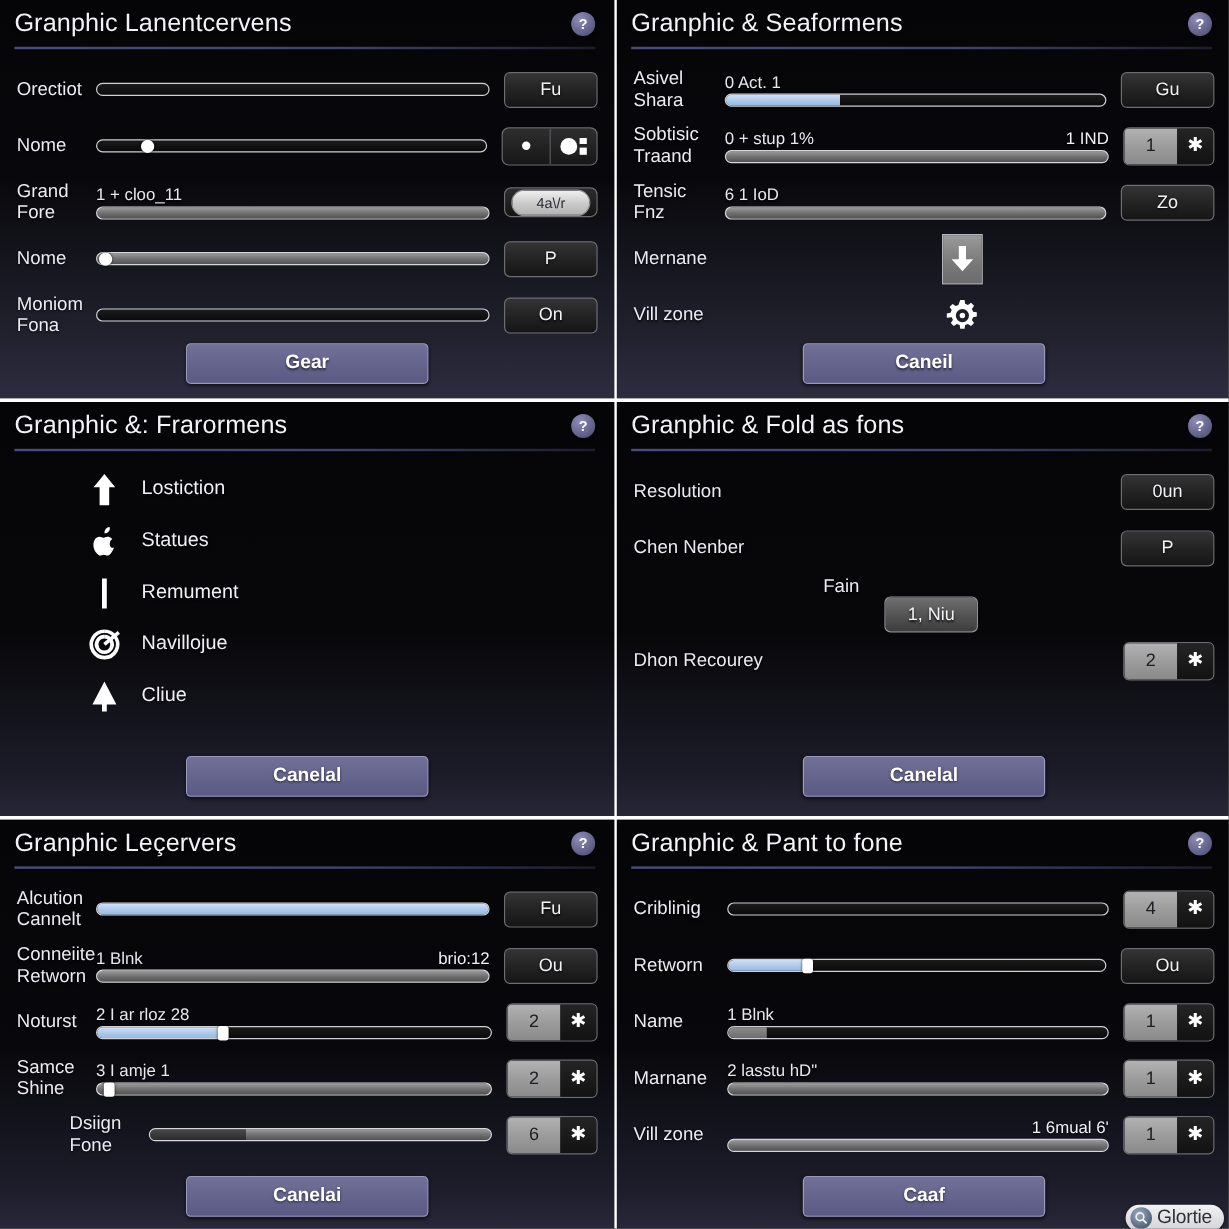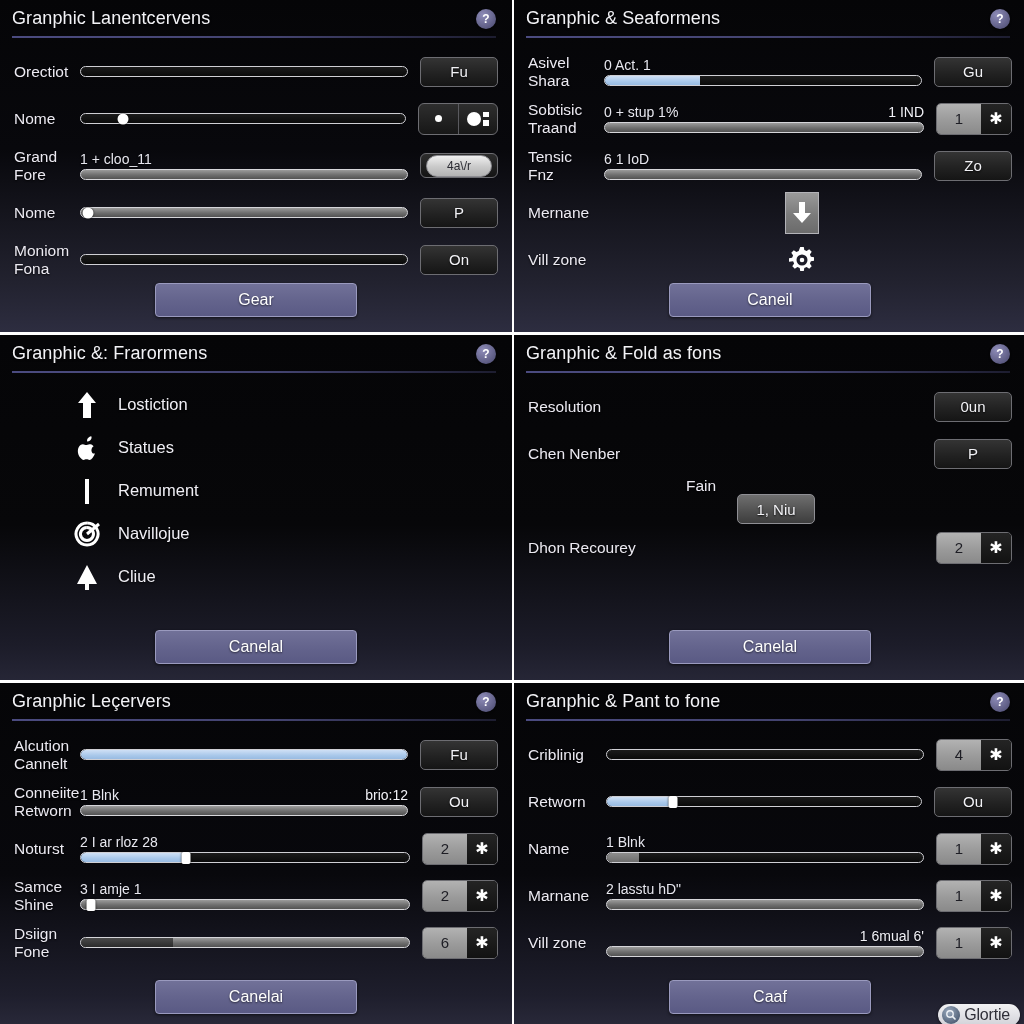--- a/index.html
+++ b/index.html
@@ -38,21 +38,21 @@
   .titlebar {
     position: relative;
     padding: 8px 16px 0 12px;
     flex: 0 0 auto;
   }
   .title-row {
     display: flex; align-items: center; justify-content: space-between;
   }
   .title-text {
     color: #f3f3f7;
-    font-size: 18px;
+    font-size: 21px;
     letter-spacing: .1px;
     white-space: nowrap;
     text-shadow: 0 1px 2px rgba(0,0,0,.8);
   }
   .help-badge {
     width: 20px; height: 20px; border-radius: 50%;
     background: radial-gradient(circle at 35% 30%, #8e8cb8, #59587f 75%, #3f3f5e);
     color: #ffffff;
     font-size: 12px; font-weight: bold;
     display: flex; align-items: center; justify-content: center;
@@ -264,20 +264,21 @@
   .primary-btn {
     width: 200px; height: 32px;
     background: linear-gradient(to bottom,#717198,#63638c 55%,#5a5a84);
     border: 1px solid #9a9abe;
     border-radius: 4px;
     color: #ffffff;
     font-size: 16px;
     display: flex; align-items: center; justify-content: center;
     box-shadow: 0 1px 3px rgba(0,0,0,.6);
     text-shadow: 0 1px 2px rgba(0,0,0,.6);
+    font-weight: bold;
   }
 
   
   .watermark {
     position: absolute;
     right: 6px; bottom: 4px;
     display: flex; align-items: center;
     background: linear-gradient(to bottom,#f2f2f4,#d2d2d8);
     border-radius: 14px;
     padding: 2px 10px 2px 4px;
@@ -631,21 +632,21 @@
                 <div class="knob square" style="left: 3%;"></div>
               </div>
             </div>
             <div class="side">
               <div class="spinner">
                 <div class="val">2</div>
                 <div class="step">✱</div>
               </div>
             </div>
           </div>
-          <div class="row" style="min-height: 47px;">
+          <div class="row" style="min-height: 47px; margin-left: 44px;">
             <div class="label" style="width: 66px; white-space: pre-line;">Dsiign
 Fone</div>
             <div class="ctrl">
               <div class="slider filled-track">
                 <div class="fill grey" style="width: 28%;"></div>
               </div>
             </div>
             <div class="side">
               <div class="spinner">
                 <div class="val">6</div>

